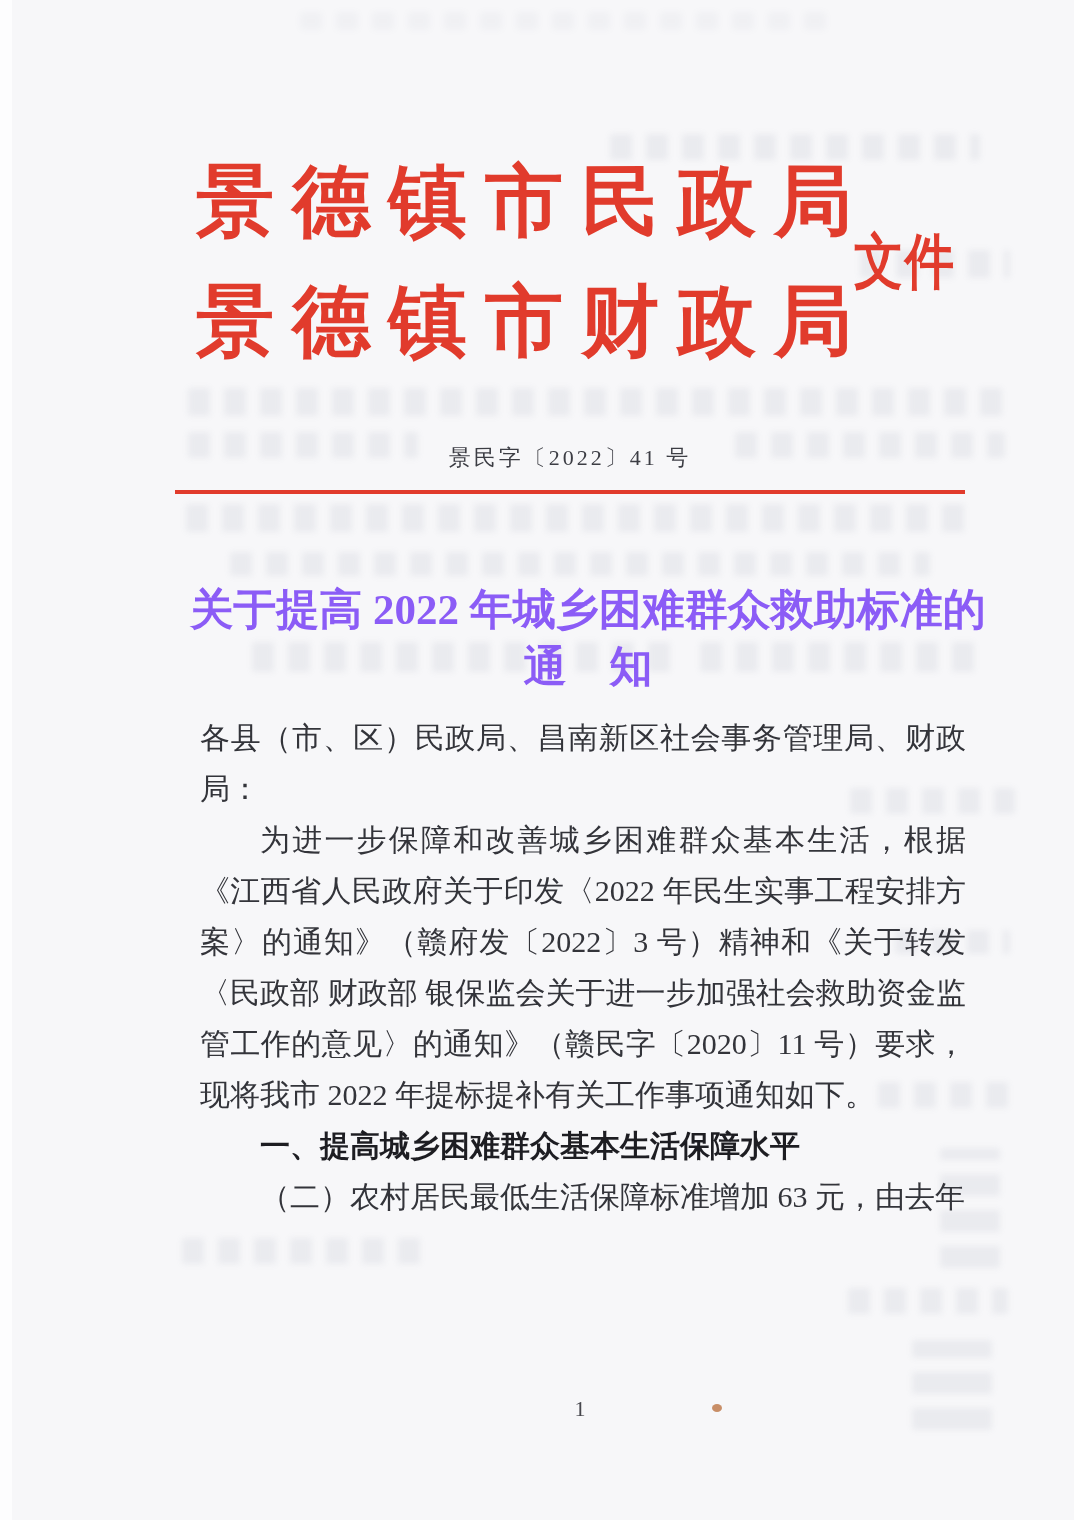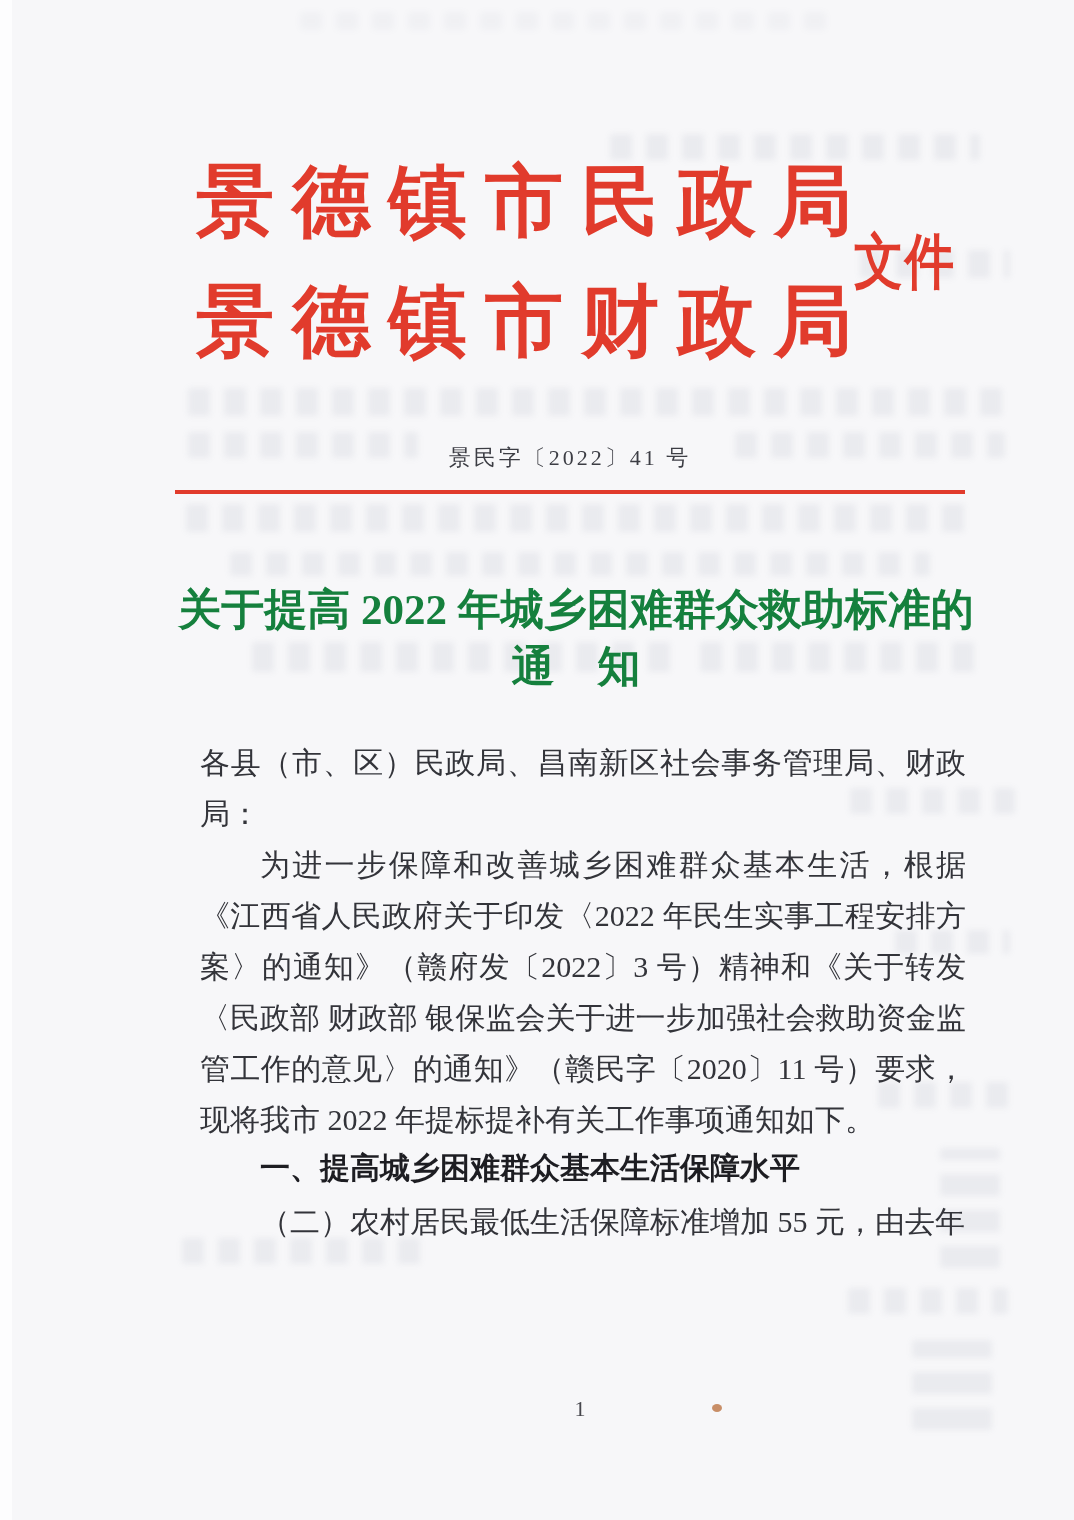--- a/index.html
+++ b/index.html
@@ -51,35 +51,35 @@
   .doc-number{
     position:absolute;left:175px;top:441px;width:790px;
     text-align:center;font-size:22px;line-height:34px;
     letter-spacing:3px;color:#3c3d44;
   }
   .red-rule{
     position:absolute;left:175px;top:490px;width:790px;height:4px;
     background:var(--red);
   }
   .title{
-    position:absolute;left:136px;top:581px;width:880px;
-    text-align:center;font-weight:700;color:#15803d;
+    position:absolute;left:148px;top:581px;width:880px;
+    text-align:center;font-weight:700;color:#8b5cf6;
     font-size:43px;line-height:57px;
   }
   .body-text{
-    position:absolute;left:200px;top:737px;width:766px;
+    position:absolute;left:200px;top:712px;width:766px;
     font-size:30px;line-height:51px;
     text-align:justify;text-justify:inter-ideograph;
     color:var(--ink);
   }
   .body-text p{margin:0;}
   .p-indent{text-indent:2em;}
   .p-heading{
     font-weight:700;color:#1d1d22;
-    font-family:Liberation Mono, monospace;
+    font-family:Liberation Sans, sans-serif;
   }
   .page-number{
     position:absolute;left:540px;top:1396px;width:80px;
     text-align:center;font-size:22px;color:#47474d;
   }
   .speck{
     position:absolute;left:712px;top:1404px;width:10px;height:8px;
     border-radius:50%;background:#bf7b4e;opacity:.85;
   }
 </style>
@@ -138,19 +138,19 @@
 
   <div class="title">
     <div>关于提高 2022 年城乡困难群众救助标准的</div>
     <div>通　知</div>
   </div>
 
   <div class="body-text">
     <p>各县（市、区）民政局、昌南新区社会事务管理局、财政局：</p>
     <p class="p-indent">为进一步保障和改善城乡困难群众基本生活，根据《江西省人民政府关于印发〈2022 年民生实事工程安排方案〉的通知》（赣府发〔2022〕3 号）精神和《关于转发〈民政部 财政部 银保监会关于进一步加强社会救助资金监管工作的意见〉的通知》（赣民字〔2020〕11 号）要求，现将我市 2022 年提标提补有关工作事项通知如下。</p>
     <p class="p-indent p-heading">一、提高城乡困难群众基本生活保障水平</p>
-    <p class="p-indent">（二）农村居民最低生活保障标准增加 55 元，由去年</p>
+    <p class="p-indent">（二）农村居民最低生活保障标准增加 63 元，由去年</p>
   </div>
 
   <div class="page-number">1</div>
   <div class="speck"></div>
 
 </div>
 
 </body></html>

